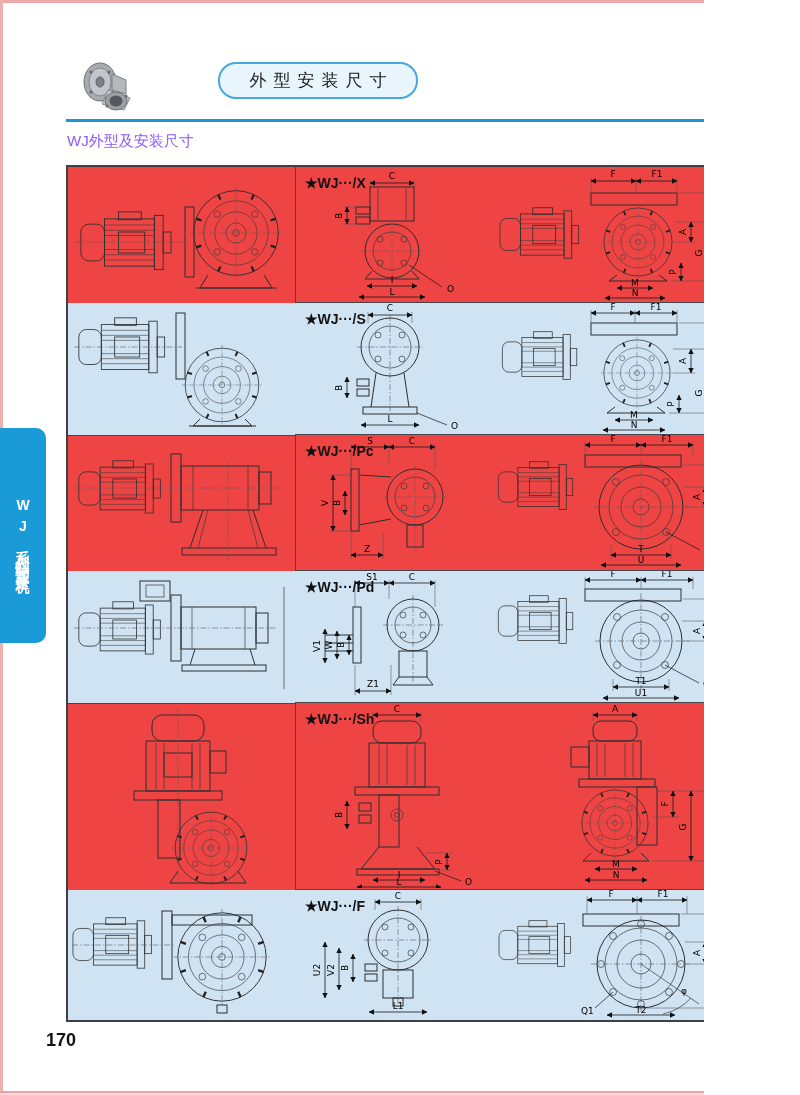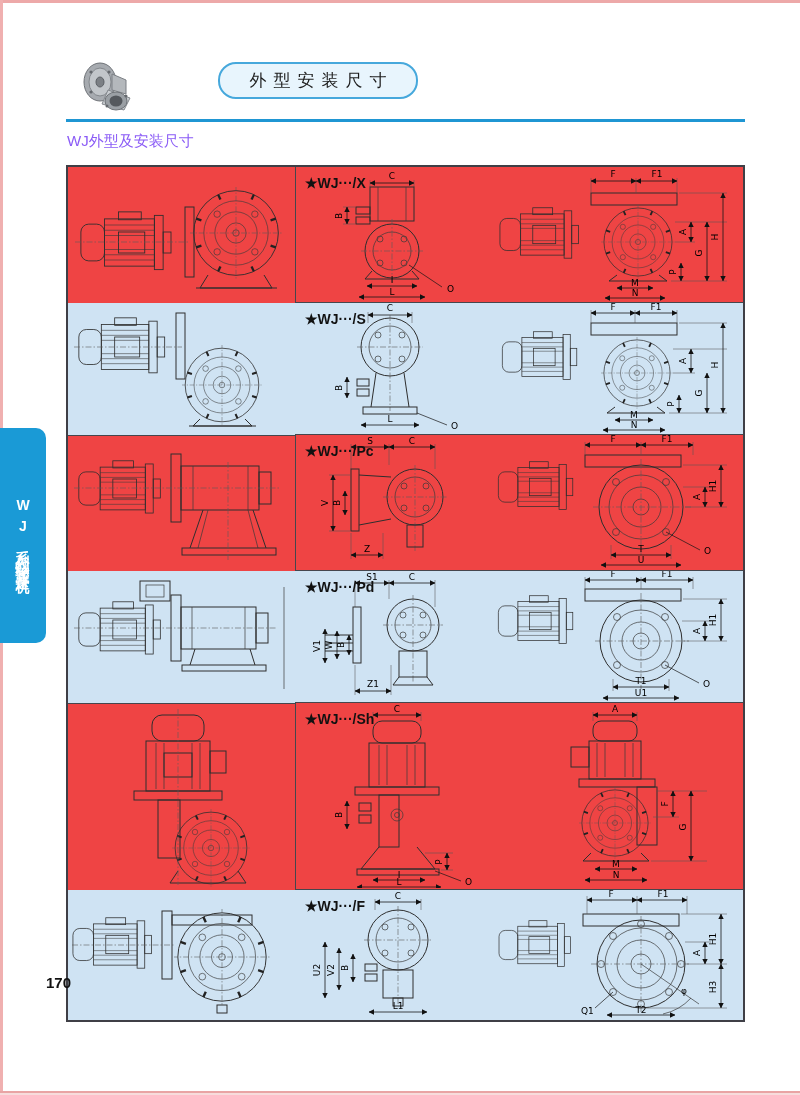--- a/index.html
+++ b/index.html
@@ -1,16 +1,16 @@
 <!DOCTYPE html>
 <html><head>
 <meta charset="utf-8">
 <style>
   html,body{margin:0;padding:0;background:#fff;}
-  .page{position:relative;width:800px;height:1095px;background:#fff;overflow:hidden;
+  .page{position:relative;width:704px;height:1095px;background:#fff;overflow:hidden;
         font-family:"Liberation Sans",sans-serif;}
   
   .edge-top{position:absolute;left:0;top:0;width:800px;height:3px;background:#eda9a9;}
   .edge-left{position:absolute;left:0;top:0;width:3px;height:1095px;background:#f0b0b0;}
   .edge-bottom{position:absolute;left:0;top:1091px;width:800px;height:2px;background:#e9a4a4;}
   .edge-bottom2{position:absolute;left:0;top:1093px;width:800px;height:2px;background:#f7dcdc;}
   
   .photo{position:absolute;left:82px;top:60px;}
   .pill{position:absolute;left:218px;top:62px;width:196px;height:33px;background:#e8f5fd;
         border:2px solid #46a8dc;border-radius:18px;display:flex;align-items:center;justify-content:center;}
@@ -35,21 +35,21 @@
   .pair svg{flex:0 0 auto;}
   .lcell{display:flex;align-items:center;justify-content:center;width:100%;height:100%;}
   
   .obj{stroke:#2e2e2e;fill:none;stroke-width:1;}
   .thin{stroke:#3a3a3a;fill:none;stroke-width:.7;}
   .cl{stroke:#5a5a5a;fill:none;stroke-width:.6;stroke-dasharray:6 2 1.5 2;}
   .dim{stroke:#161616;fill:none;stroke-width:.8;}
   .ext{stroke:#555;fill:none;stroke-width:.55;}
   .ldr{stroke:#161616;fill:none;stroke-width:.7;}
   text.d{font:9px "DejaVu Sans",sans-serif;fill:#000;}
-  .pageno{position:absolute;left:46px;top:974px;font-size:15px;font-weight:bold;color:#111;}
+  .pageno{position:absolute;left:46px;top:1030px;font-size:18px;font-weight:bold;color:#111;}
 </style>
 </head>
 <body>
 
 <svg width="0" height="0" style="position:absolute">
   <defs>
     <marker id="ar" viewBox="0 0 8 8" markerWidth="7" markerHeight="7" refX="7.5" refY="4" orient="auto-start-reverse">
       <path d="M0 0L8 4L0 8z" fill="#111"></path>
     </marker>
     <symbol id="motorH" viewBox="0 0 120 72">

